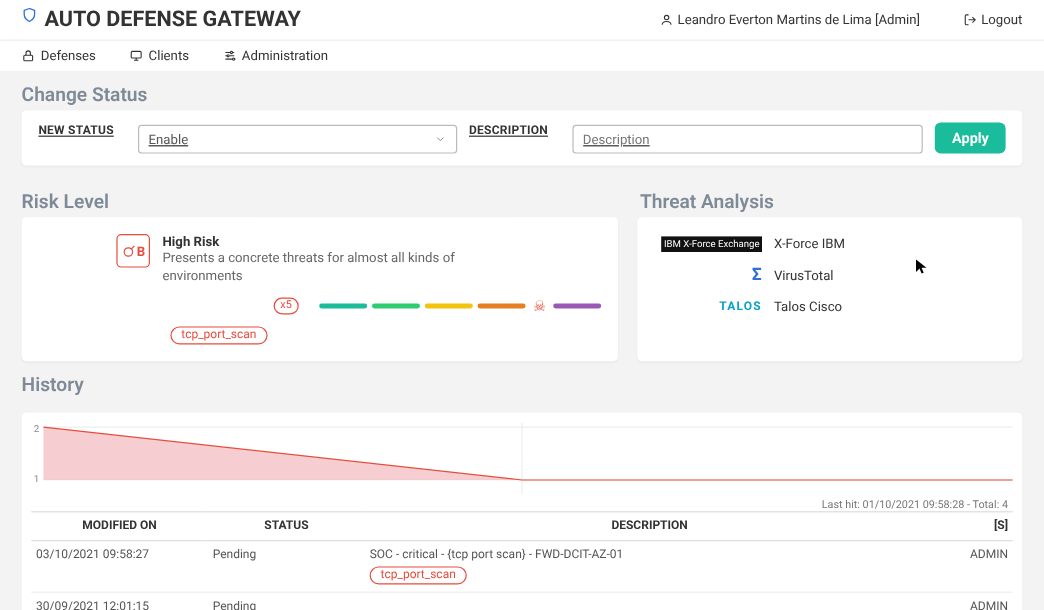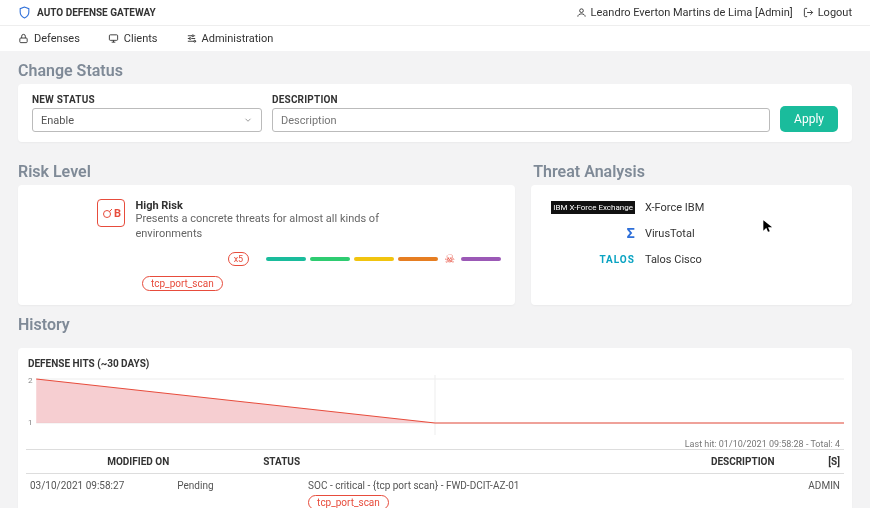--- a/index.html
+++ b/index.html
@@ -1,32 +1,32 @@
 <!DOCTYPE html>
 <html><head>
 <meta charset="utf-8">
 <style>
   * { box-sizing: border-box; font-family: -apple-system, "Segoe UI", Roboto, Arial, sans-serif; }
   body { margin:0; background:#f3f3f4; color:#333; font-size:11px; }
   .topbar { background:#fff; display:flex; align-items:center; padding:6px 18px; justify-content:space-between;}
-  .brand { display:flex; align-items:center; font-weight:700; font-size:10px; color:#333; gap:6px;}
-  .top-right { display:flex; align-items:center; gap:10px; font-size:11px; color:#333;}
+  .brand { display:flex; font-weight:700; font-size:18px; color:#333; gap:6px;}
+  .top-right { display:flex; align-items:center; gap:36px; font-size:11px; color:#333;}
   .top-right .item { display:flex; align-items:center; gap:4px; cursor:pointer;}
   .tabs { background:#fff; display:flex; gap:28px; padding:6px 18px; border-top:1px solid #eee;}
   .tab { display:flex; align-items:center; gap:5px; font-size:11px; color:#333; cursor:pointer;}
   .tab svg { width:11px; height:11px;}
   .section-title { color:#7f8a97; font-size:16px; padding:10px 18px 4px; font-weight:600;}
   .panel { background:#fff; margin:0 18px 10px; border-radius:4px; padding:10px 14px; box-shadow:0 1px 2px rgba(0,0,0,0.04);}
   .status-row { display:flex; align-items:flex-end; gap:10px;}
-  .status-col { display:flex; flex-direction:column; gap:3px;}
+  .status-col { display:flex; flex-direction:row; gap:20px;text-decoration:underline;}
   .flabel { font-weight:700; font-size:10px; color:#333; letter-spacing:0.2px;}
-  .select { width:230px; height:24px; border:1px solid #bbb; border-radius:3px; display:flex; align-items:center; justify-content:space-between; padding:0 8px; background:#fff; font-size:11px; color:#555; cursor:pointer;}
+  .select { width:266px; height:24px; border:1px solid #bbb; border-radius:3px; display:flex; align-items:center; justify-content:space-between; padding:0 8px; background:#fff; font-size:11px; color:#555; cursor:pointer;}
   .desc-input { flex:1; }
   .desc-input input { width:100%; height:24px; border:1px solid #bbb; border-radius:3px; padding:0 8px; font-size:11px; color:#777;}
-  .apply-btn { background:#1abc9c; color:#fff; border:none; border-radius:5px; padding:6px 14px; font-size:12px; cursor:pointer; margin-left:auto;}
+  .apply-btn { background:#1abc9c; color:#fff; border:none; border-radius:5px; padding:6px 14px; font-size:12px; cursor:pointer; margin-left:auto;font-weight:bold;}
   .two-col { display:flex; gap:16px; margin:0 18px;}
   .risk-panel { flex:1.6; background:#fff; border-radius:4px; padding:14px; box-shadow:0 1px 2px rgba(0,0,0,0.04);}
   .threat-panel { flex:1; background:#fff; border-radius:4px; padding:14px; box-shadow:0 1px 2px rgba(0,0,0,0.04);}
   .risk-head { display:flex; gap:10px; align-items:flex-start; justify-content:center; margin-bottom:10px;}
   .risk-badge { width:28px; height:28px; border:1px solid #e74c3c; border-radius:4px; display:flex; align-items:center; justify-content:center; color:#e74c3c; font-weight:700; font-size:11px;}
   .risk-text { max-width:300px;}
   .risk-text .rt { font-weight:700; font-size:11px;}
   .risk-text .rd { color:#666; font-size:11px; line-height:1.35;}
   .scale-row { display:flex; align-items:center; justify-content:flex-end; gap:17px;}
   .x5 { border:1px solid #e74c3c; color:#e74c3c; border-radius:10px; font-size:9px; padding:1px 5px;}
@@ -40,21 +40,21 @@
   .threat-item .logo { width:90px; height:16px; display:flex; align-items:center; justify-content:flex-end;}
   .xforce-logo { background:#111; color:#fff; font-size:8px; padding:2px 2px;}
   .vt-logo { color:#2e6fd9; font-weight:700; font-size:14px; font-family:monospace;}
   .talos-logo { color:#0aa3c2; font-weight:700; font-size:10px; letter-spacing:1px;}
   .history-panel { background:#fff; margin:10px 18px; padding:6px 8px 10px; border-radius:4px; box-shadow:0 1px 2px rgba(0,0,0,0.04);}
   .chart-title { font-weight:700; font-size:10px; padding:4px 2px;}
   .chart { position:relative; height:60px; margin:2px 0 4px;}
   .chart svg { width:100%; height:100%;}
   .xaxis-note { text-align:right; font-size:9px; color:#777; padding:0 4px;}
   table { width:100%; border-collapse:collapse; font-size:10px;}
-  th { text-align:right; font-weight:700; border-top:1px solid #ddd; border-bottom:1px solid #ddd; padding:6px 4px;}
+  th { text-align:center; font-weight:700; border-top:1px solid #ddd; border-bottom:1px solid #ddd; padding:6px 4px;}
   th.right, td.right { text-align:right;}
   td { padding:6px 4px; vertical-align:top; color:#555;}
   tr+tr td { border-top:1px solid #eee;}
   td .line { color:#555;}
   .cursor { position:absolute; width:14px; height:18px; pointer-events:none;}
   .col-titles { display:flex; gap:16px; margin:0 18px;align-items:flex-end;}
   .col-titles .t1 { flex:1.6;} .col-titles .t2 { flex:1;}
 </style>
 </head>
 <body>
@@ -189,21 +189,20 @@
         </div>
       </div>
     <svg class="cursor" style="left:230px; top:32px;" viewBox="0 0 24 24" fill="#000">
         <path d="M4 2l0 18 5-5 3 7 3-1-3-7 7 0z"></path>
       </svg>
   </div>
 </div>
 
 <div class="section-title">History</div>
 <div class="history-panel">
-  <div class="chart-title">DEFENSE HITS (~30 DAYS)</div>
   <div class="chart">
     <svg viewBox="0 0 800 60" preserveAspectRatio="none">
       <text x="2" y="8" font-size="8" fill="#888">2</text>
       <text x="2" y="50" font-size="8" fill="#888">1</text>
       <line x1="10" y1="4" x2="800" y2="4" stroke="#eee"></line>
       <line x1="10" y1="48" x2="800" y2="48" stroke="#eee"></line>
       <line x1="400" y1="0" x2="400" y2="60" stroke="#eee"></line>
       <polygon points="10,4 400,48 800,48 800,48 10,48" fill="#f2b9bd" fill-opacity="0.7"></polygon>
       <polyline points="10,4 400,48 800,48" fill="none" stroke="#e74c3c" stroke-width="1"></polyline>
     </svg>

